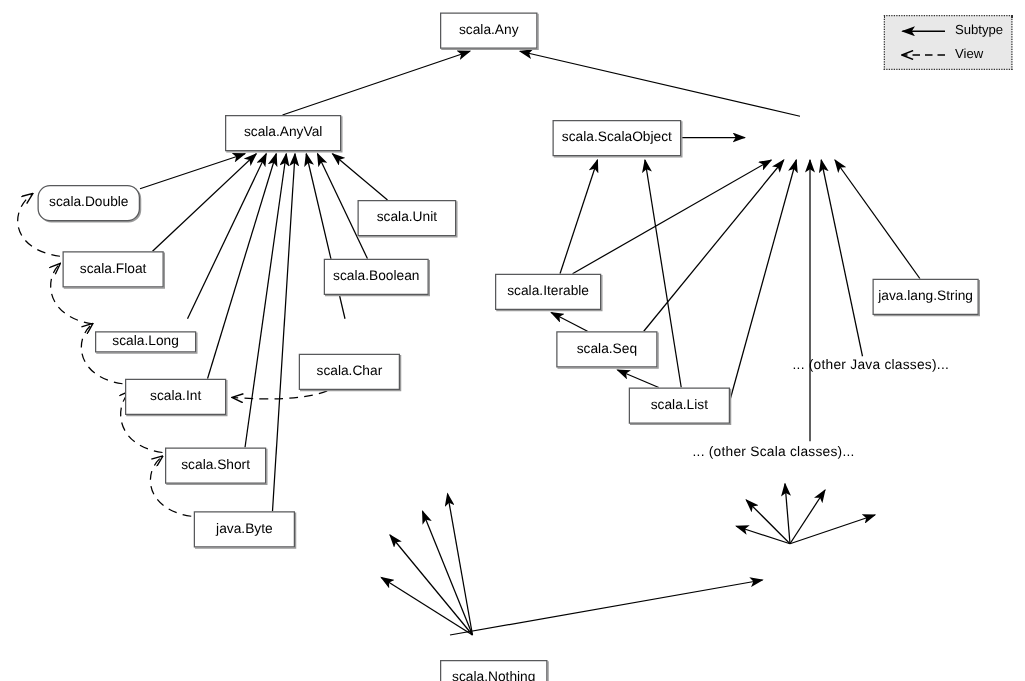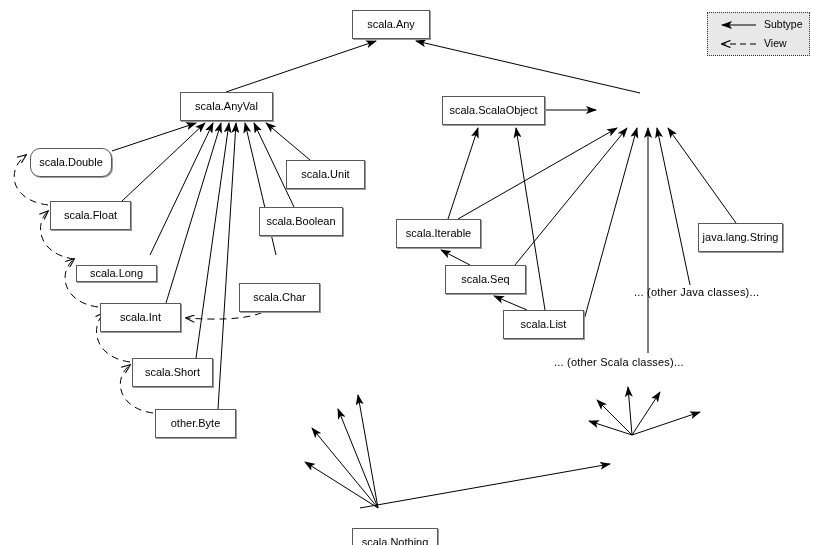--- a/index.html
+++ b/index.html
@@ -205,21 +205,21 @@
   <div class="node" style="left:503px; top:310px; width:81px; height:29px;">
     <span>scala.List</span>
   </div>
 
   <div class="node" style="left:132px; top:358px; width:81px; height:29px;">
     <span>scala.Short</span>
   </div>
 
 
   <div class="node" style="left:155px; top:409px; width:81px; height:29px;">
-    <span>other.Byte</span>
+    <span>java.Byte</span>
   </div>
 
   <div class="node" style="left:352px; top:528px; width:86px; height:29px;">
     <span>scala.Nothing</span>
   </div>
 
   <div class="free-label" style="left:634px; top:286px;">...  (other Java classes)...</div>
 
   <div class="free-label" style="left:554px; top:356px;">...  (other Scala classes)...</div>
 

